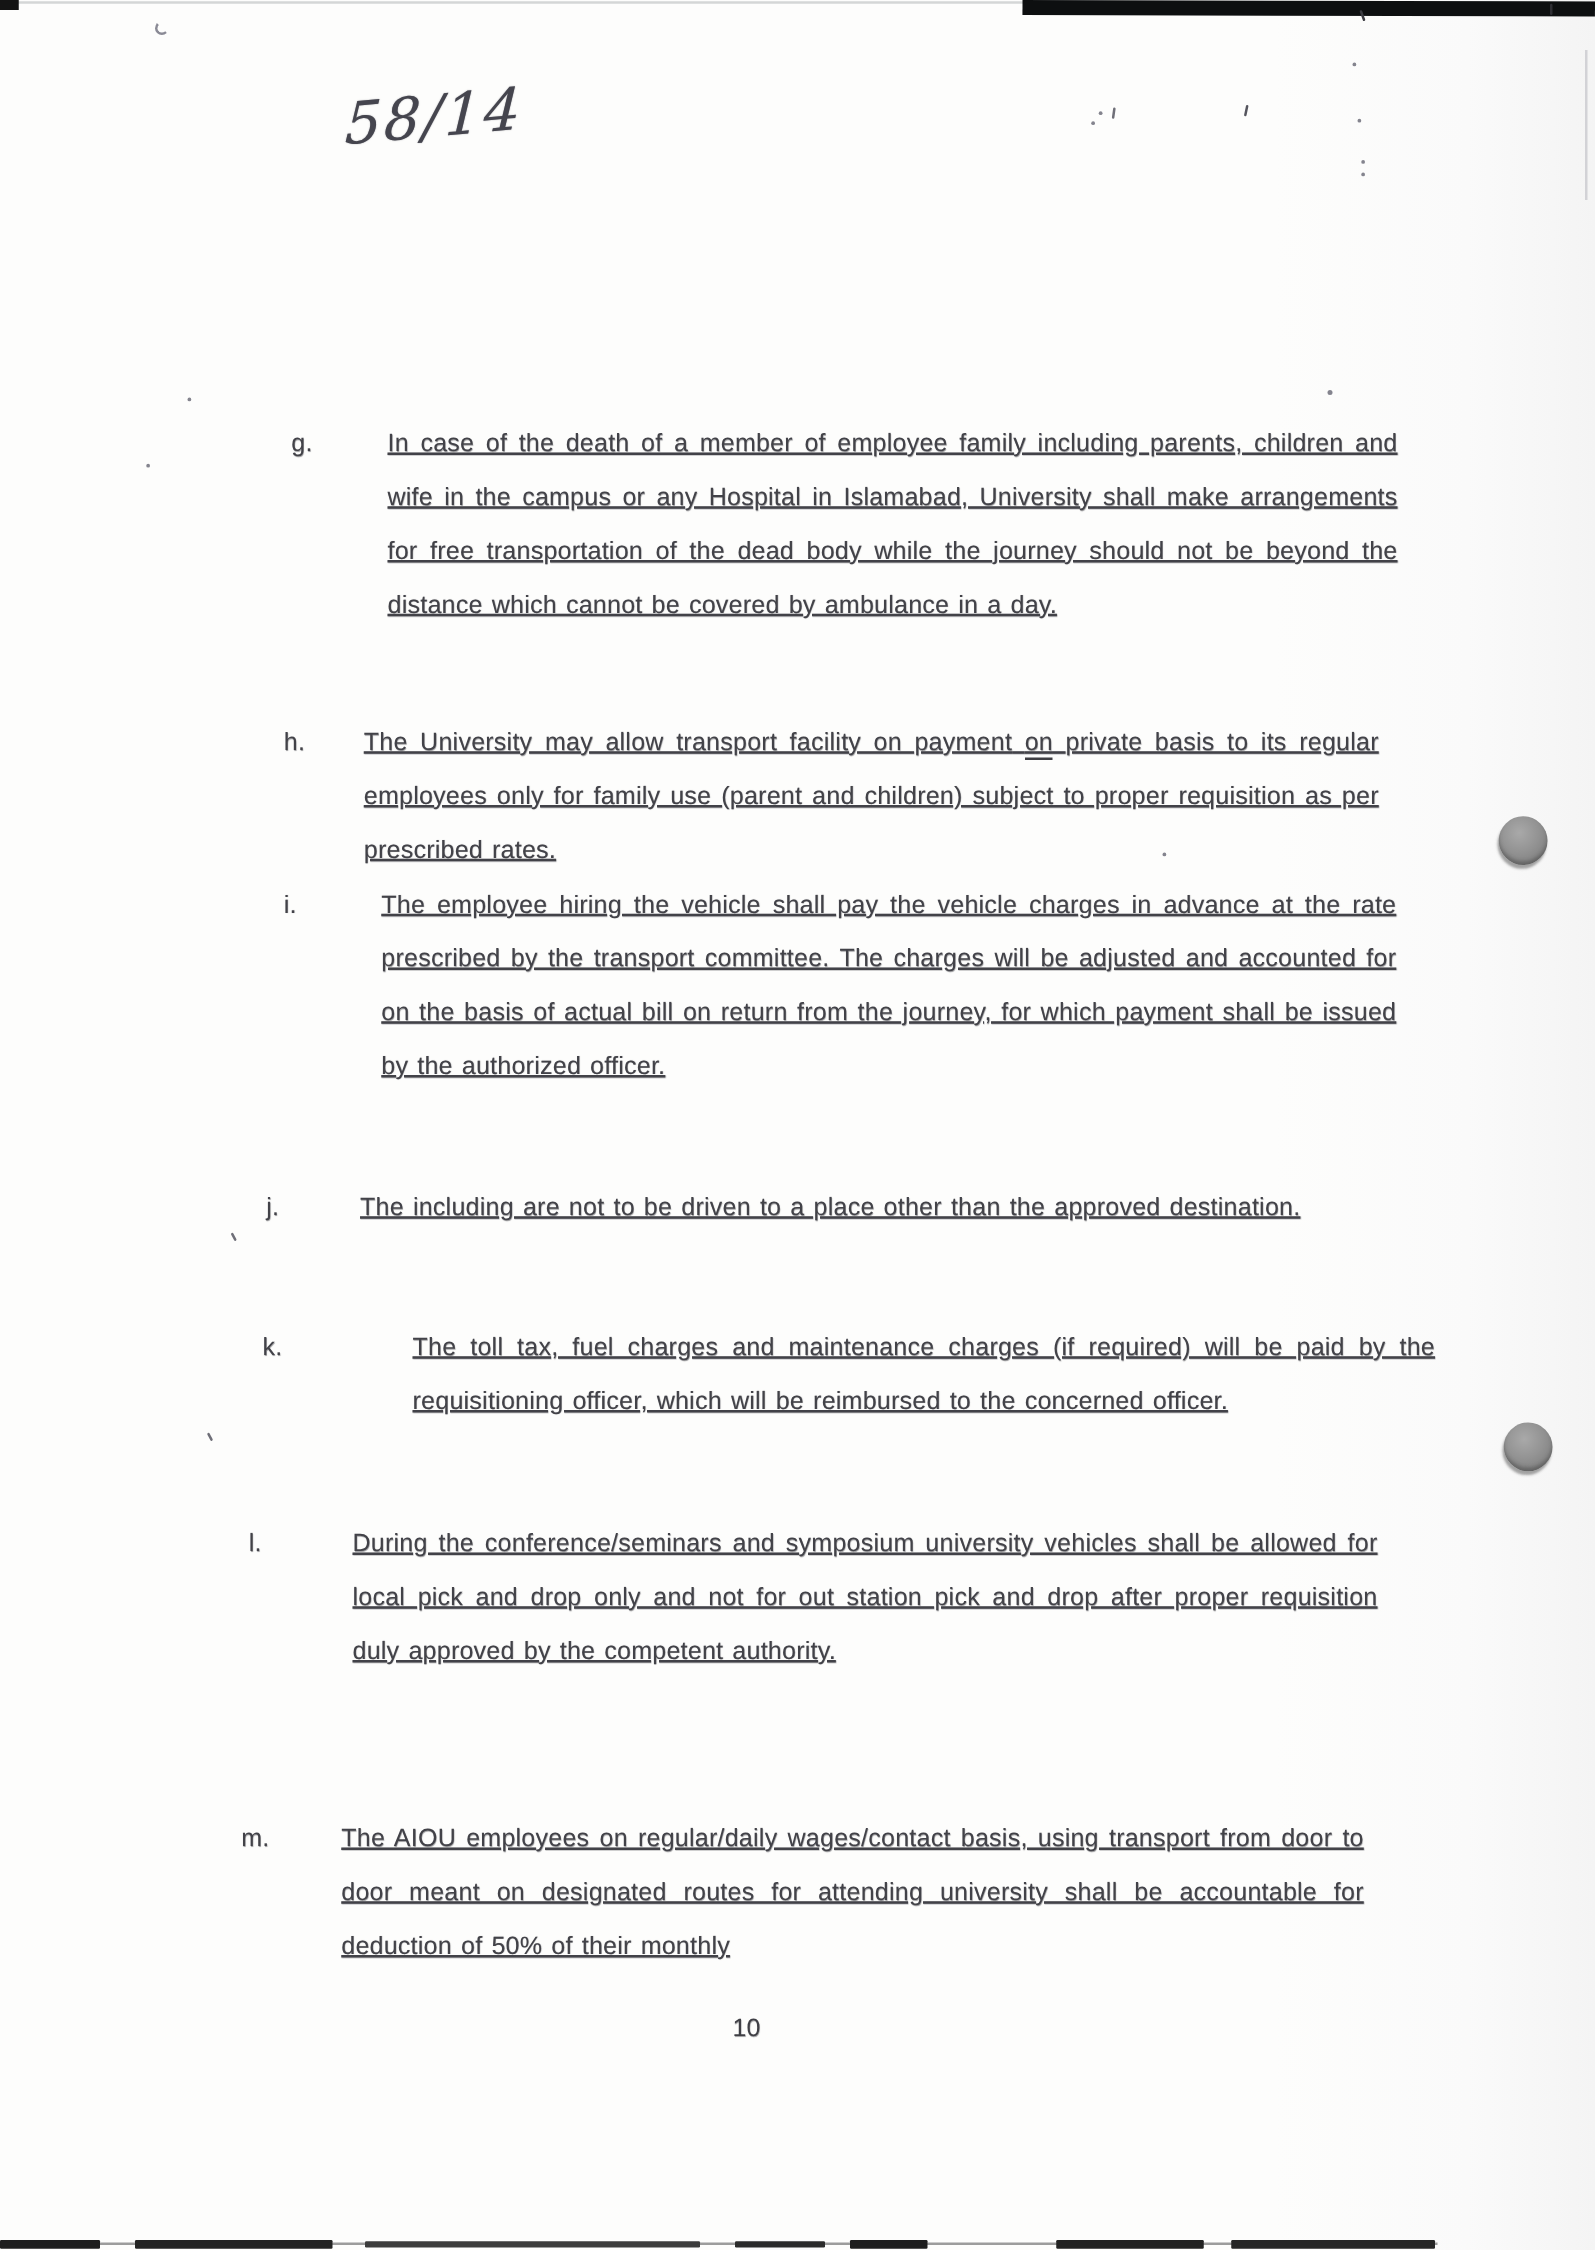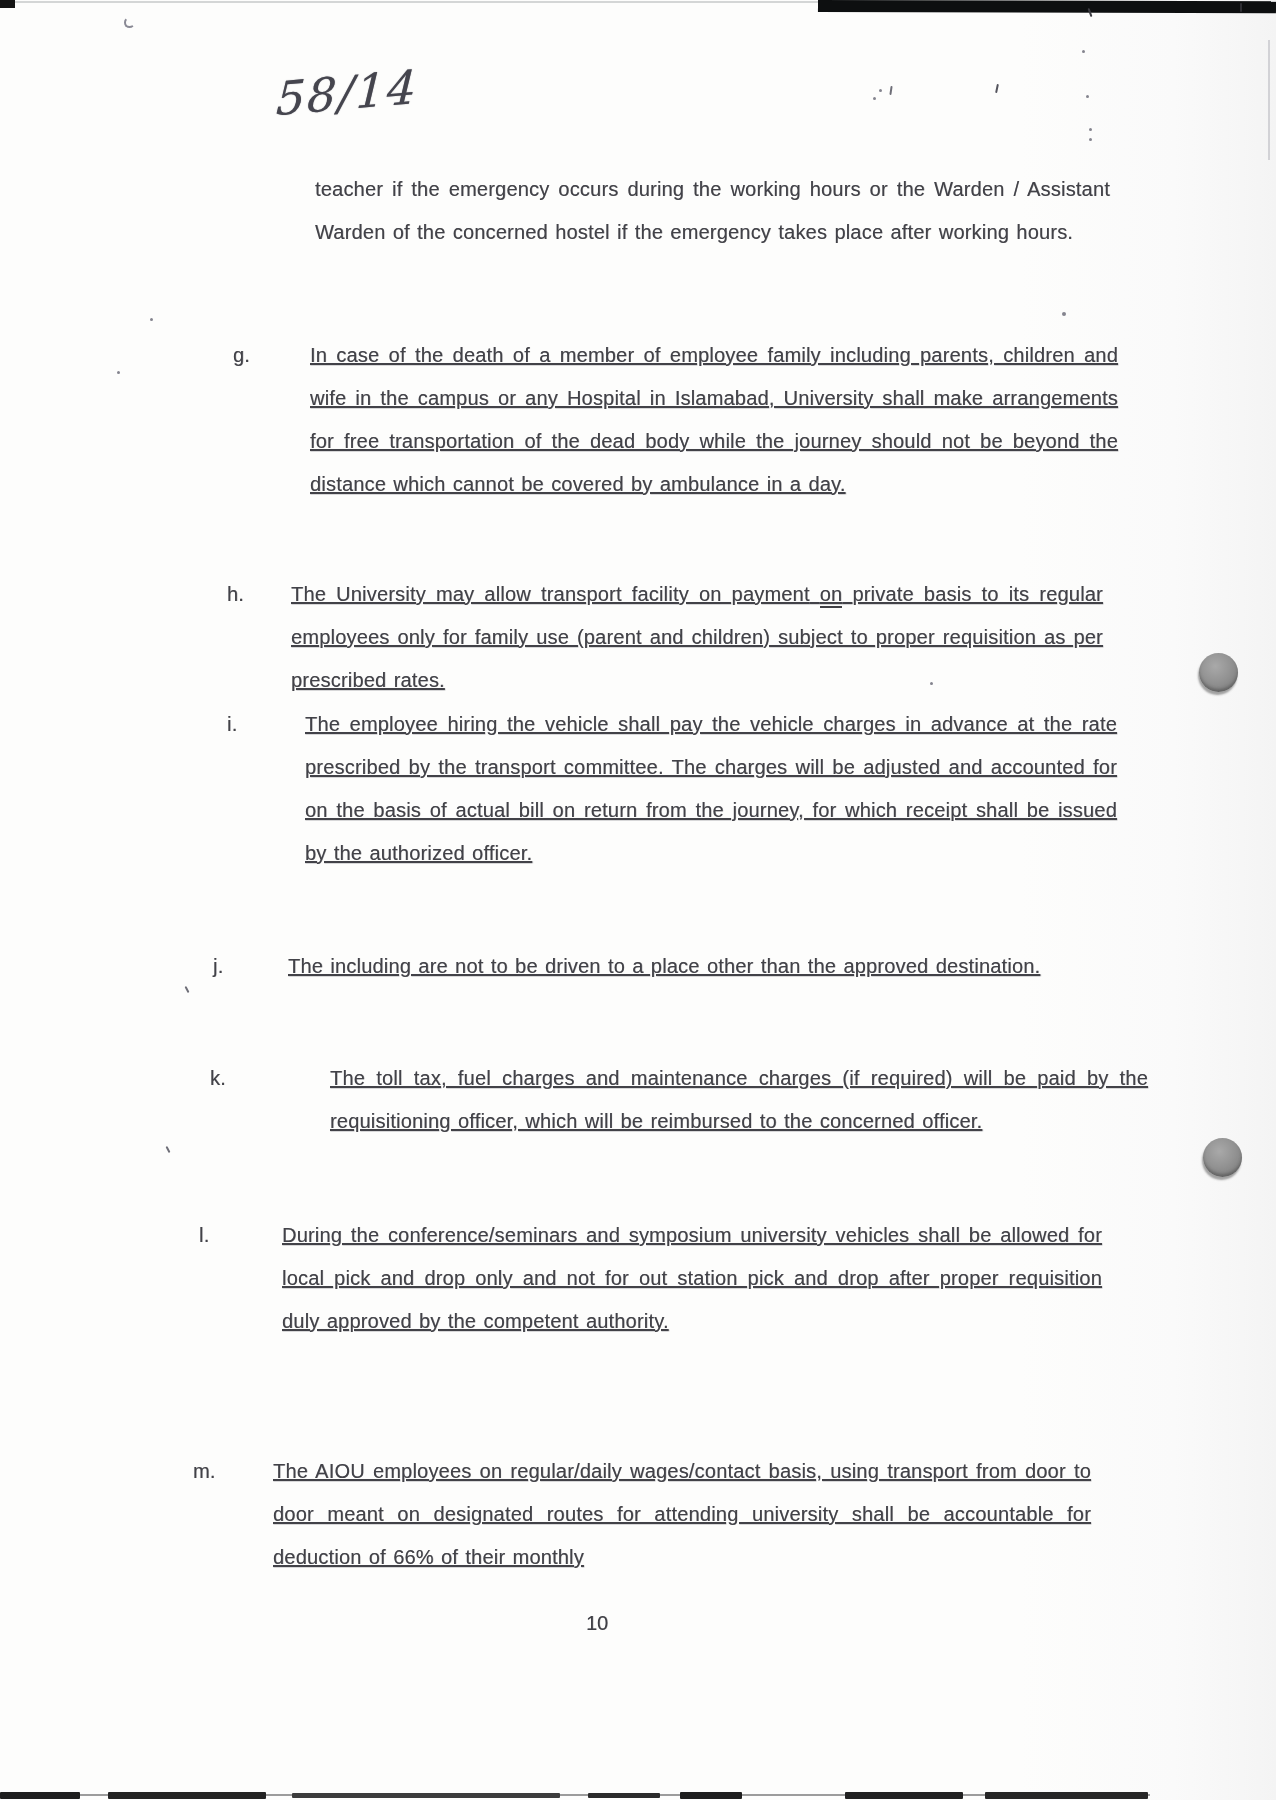--- a/index.html
+++ b/index.html
@@ -94,59 +94,58 @@
 
 <div id="page">
 
   <div class="top-hairline"></div>
   <div class="top-bar"></div>
   <div class="corner-notch"></div>
   <div class="rstreak"></div>
 
   <div class="handnote">58/14</div>
 
-  <div class="para intro">teacher if the emergency occurs during the working hours or the Warden / Assistant Warden of the concerned hostel if the emergency takes place after working hours.</div>
 
   <div class="para item-g">
     <span class="label">g.</span>
     <div class="body">In case of the death of a member of employee family including parents, children and wife in the campus or any Hospital in Islamabad, University shall make arrangements for free transportation of the dead body while the journey should not be beyond the distance which cannot be covered by ambulance in a day.</div>
   </div>
 
   <div class="para item-h">
     <span class="label">h.</span>
     <div class="body">
       <span>The University may allow transport facility on payment</span>
       <span class="hand-underline">on</span>
       <span>private basis to its regular employees only for family use (parent and children) subject to proper requisition as per prescribed rates.</span>
     </div>
   </div>
 
   <div class="para item-i">
     <span class="label">i.</span>
-    <div class="body">The employee hiring the vehicle shall pay the vehicle charges in advance at the rate prescribed by the transport committee. The charges will be adjusted and accounted for on the basis of actual bill on return from the journey, for which receipt shall be issued by the authorized officer.</div>
+    <div class="body">The employee hiring the vehicle shall pay the vehicle charges in advance at the rate prescribed by the transport committee. The charges will be adjusted and accounted for on the basis of actual bill on return from the journey, for which payment shall be issued by the authorized officer.</div>
   </div>
 
   <div class="para item-j">
     <span class="label">j.</span>
     <div class="body">The including are not to be driven to a place other than the approved destination.</div>
   </div>
 
   <div class="para item-k">
     <span class="label">k.</span>
     <div class="body">The toll tax, fuel charges and maintenance charges (if required) will be paid by the requisitioning officer, which will be reimbursed to the concerned officer.</div>
   </div>
 
   <div class="para item-l">
     <span class="label">l.</span>
     <div class="body">During the conference/seminars and symposium  university vehicles shall be allowed for local pick and drop only and not for out station pick and drop after proper requisition duly approved by the competent authority.</div>
   </div>
 
   <div class="para item-m">
     <span class="label">m.</span>
-    <div class="body">The AIOU employees on regular/daily wages/contact basis, using transport from door to door meant on designated routes for attending university shall be accountable for deduction of 66% of their monthly</div>
+    <div class="body">The AIOU employees on regular/daily wages/contact basis, using transport from door to door meant on designated routes for attending university shall be accountable for deduction of 50% of their monthly</div>
   </div>
 
   <div class="pagenum">10</div>
 
   <div class="fastener top"></div>
   <div class="fastener bottom"></div>
 
   <div class="bottom-line"></div>
   <div class="bseg s1"></div>
   <div class="bseg s2"></div>

